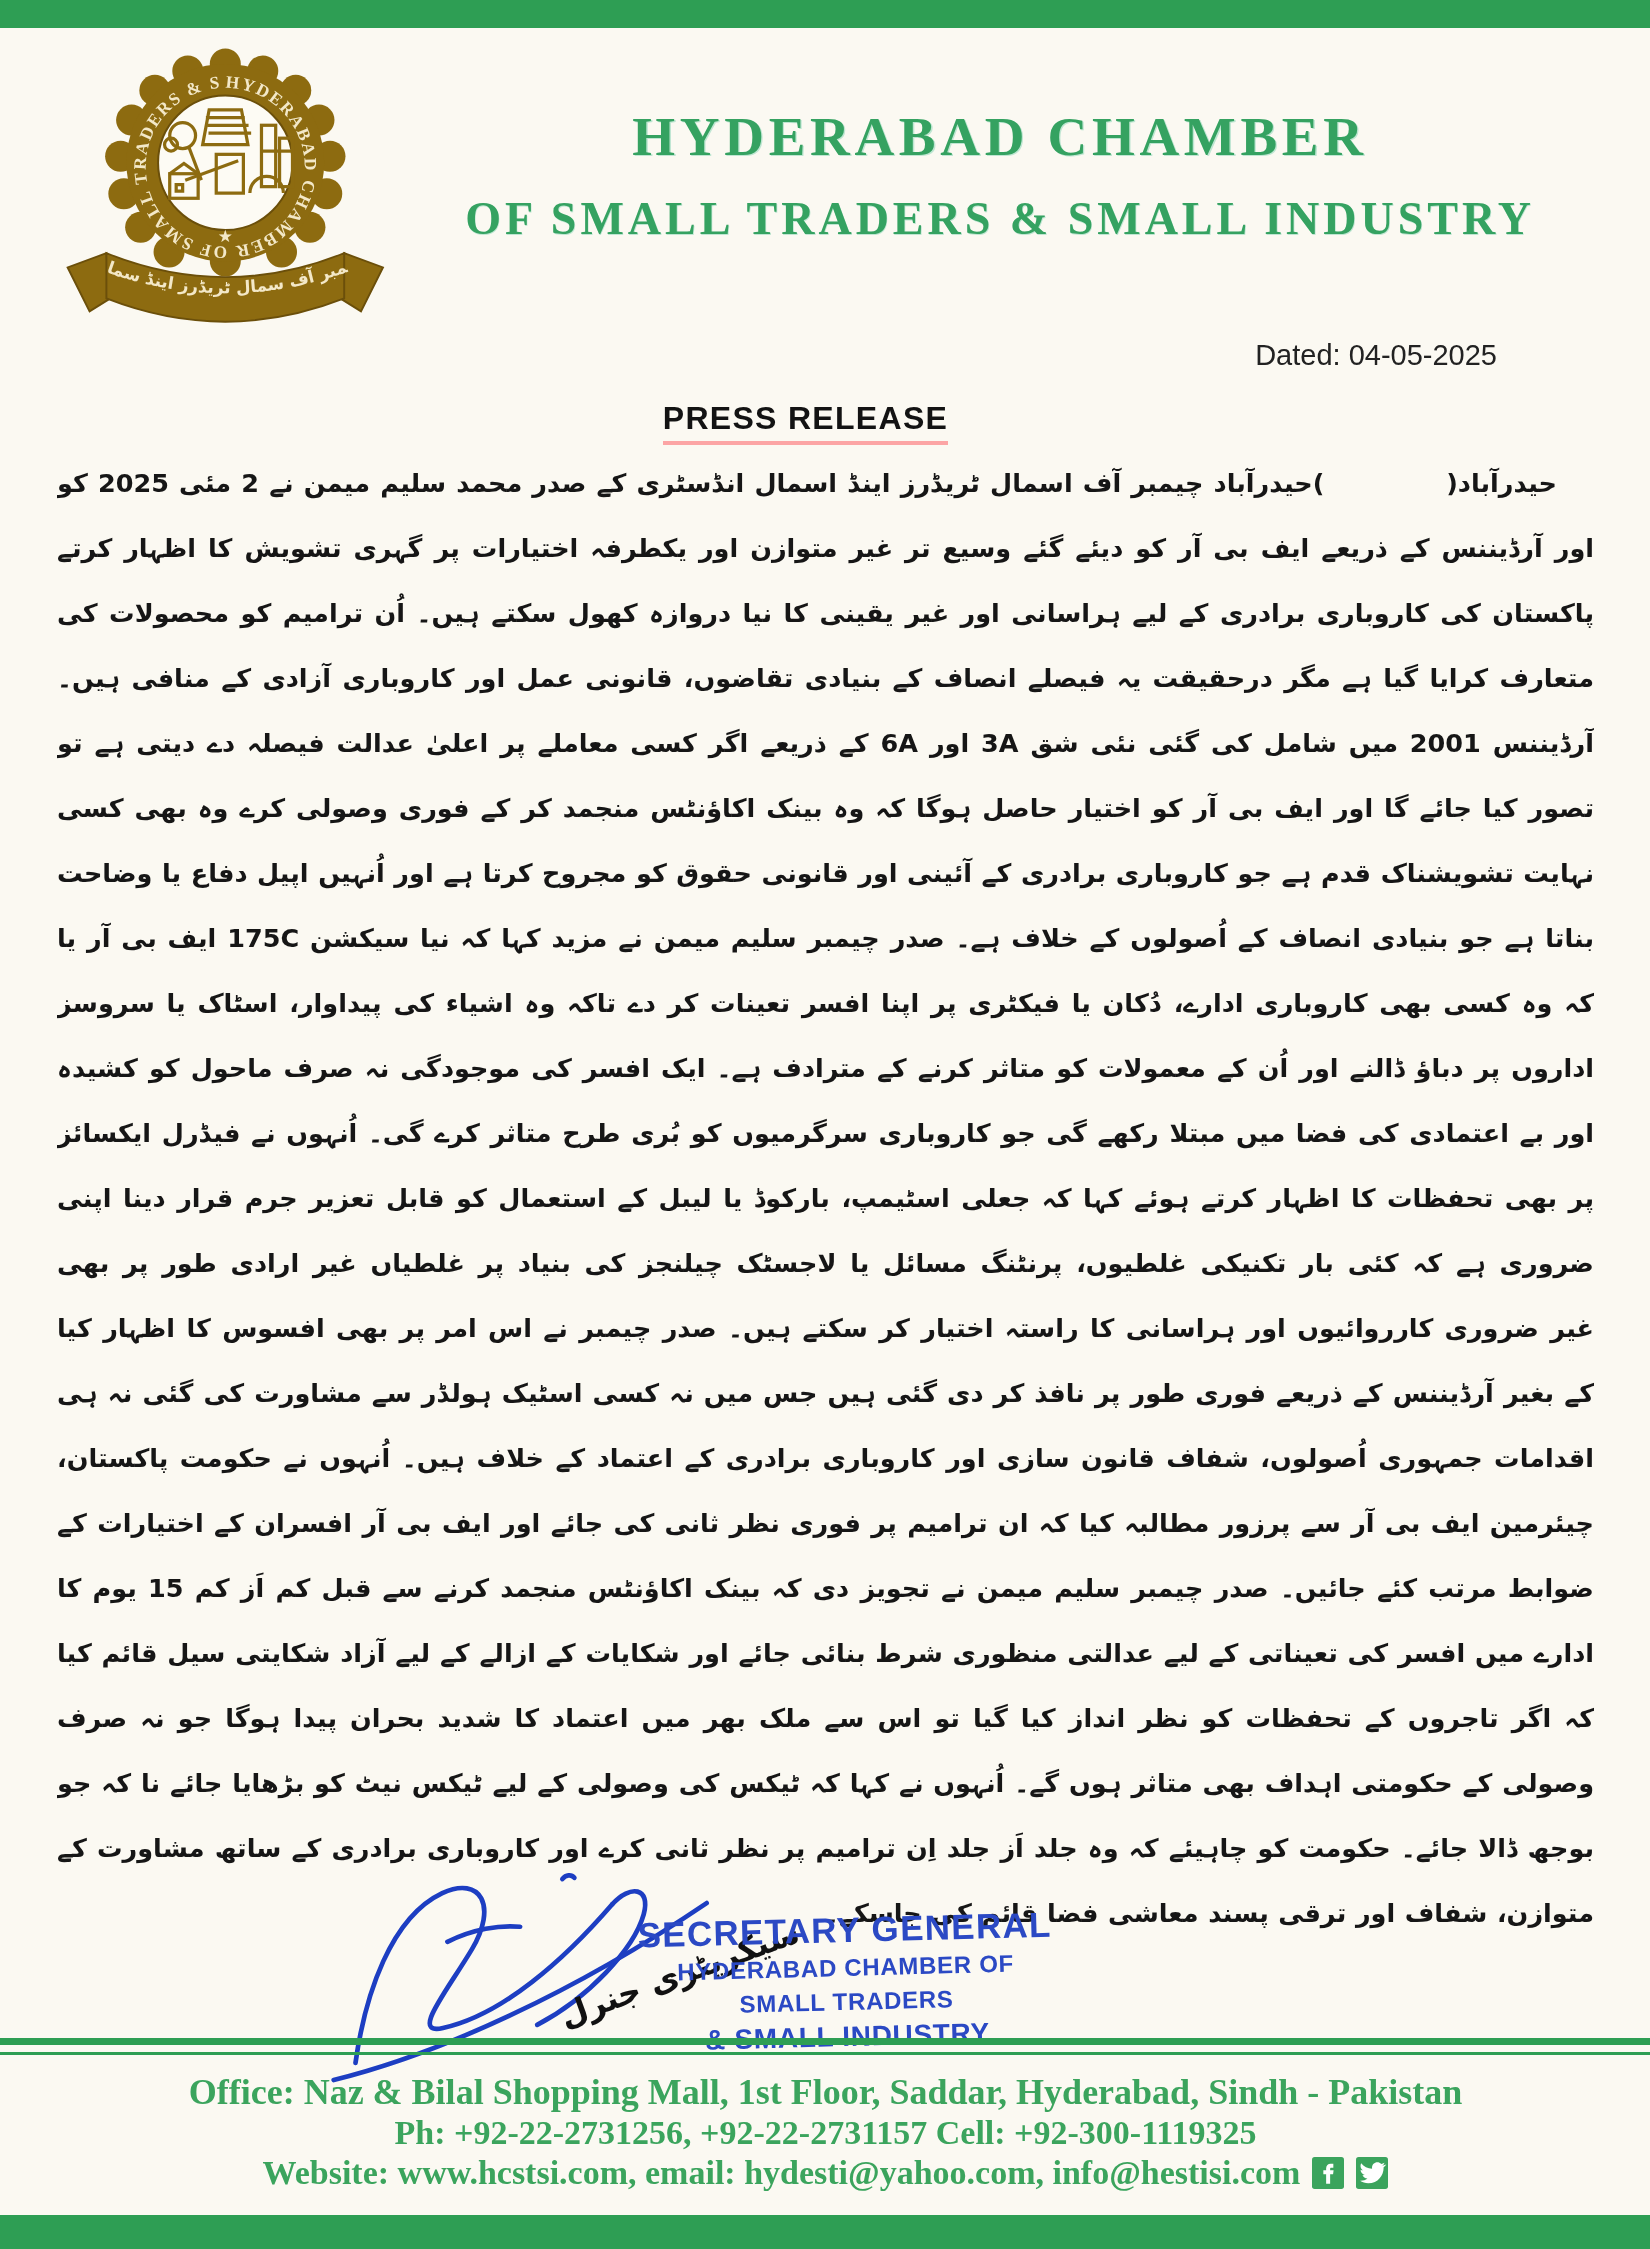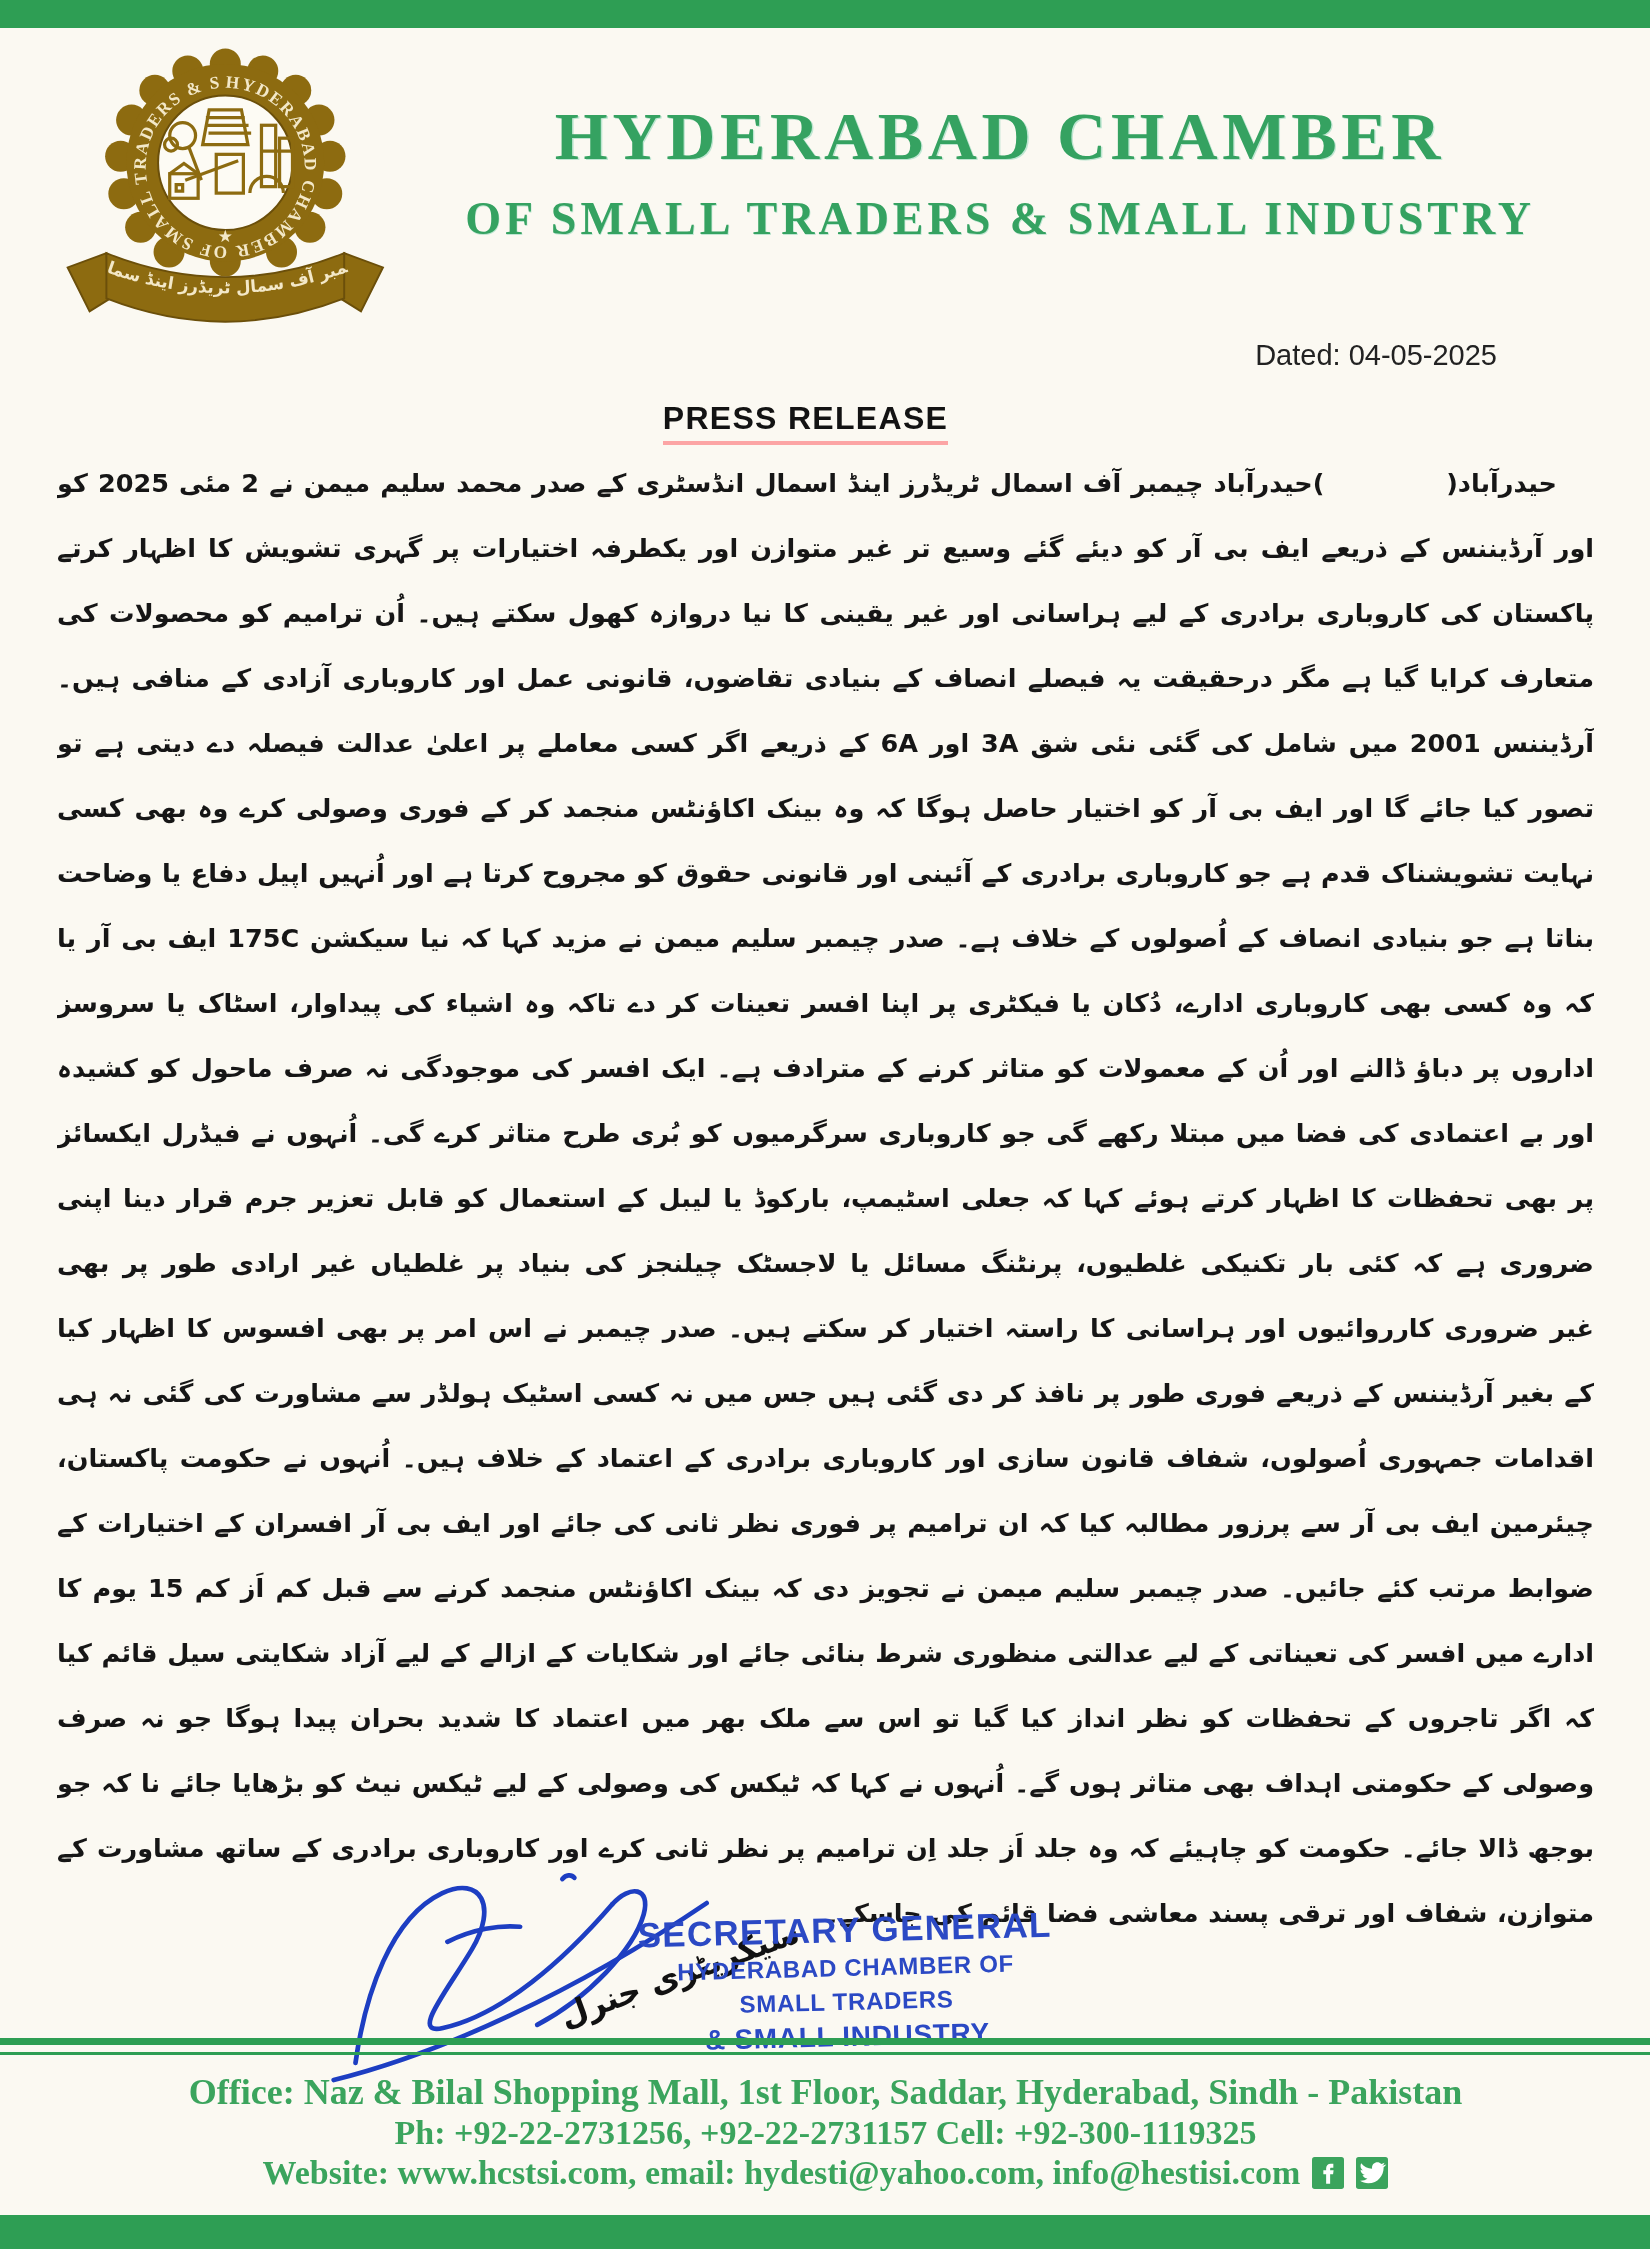--- a/index.html
+++ b/index.html
@@ -4,21 +4,21 @@
 <style>
   html,body{margin:0;padding:0;background:#777;}
   .page{position:relative;width:1651px;height:2250px;background:#fbf9f2;overflow:hidden;
         font-family:"Liberation Sans",sans-serif;}
   .topbar{position:absolute;left:0;top:0;width:100%;height:28px;background:#2e9e54;}
   .bottombar{position:absolute;left:0;top:2215px;width:100%;height:35px;background:#2e9e54;}
 
   .logo{position:absolute;left:56px;top:47px;width:336px;height:289px;}
 
   .titleblock{position:absolute;left:376px;right:27px;top:86px;text-align:center;color:#35a261;}
-  .title-main{font-family:"Liberation Serif",serif;font-weight:bold;font-size:68px;
+  .title-main{font-family:"Liberation Serif",serif;font-weight:bold;font-size:55px;
               letter-spacing:4.7px;line-height:101px;white-space:nowrap;
               text-shadow:1.3px 1.3px 0 #bfe6d2;}
   .title-sub{font-family:"Liberation Serif",serif;font-weight:bold;font-size:46px;
              letter-spacing:4px;line-height:64px;white-space:nowrap;
              text-shadow:0.7px 0.7px 0 #bfe6d2;}
 
   .dated{position:absolute;right:154px;top:339px;font-size:29px;color:#222;margin-left:28px;}
 
   .press-wrap{position:absolute;left:0;right:40px;top:400px;text-align:center;}
   .press{display:inline-block;font-size:32px;font-weight:bold;color:#131313;

